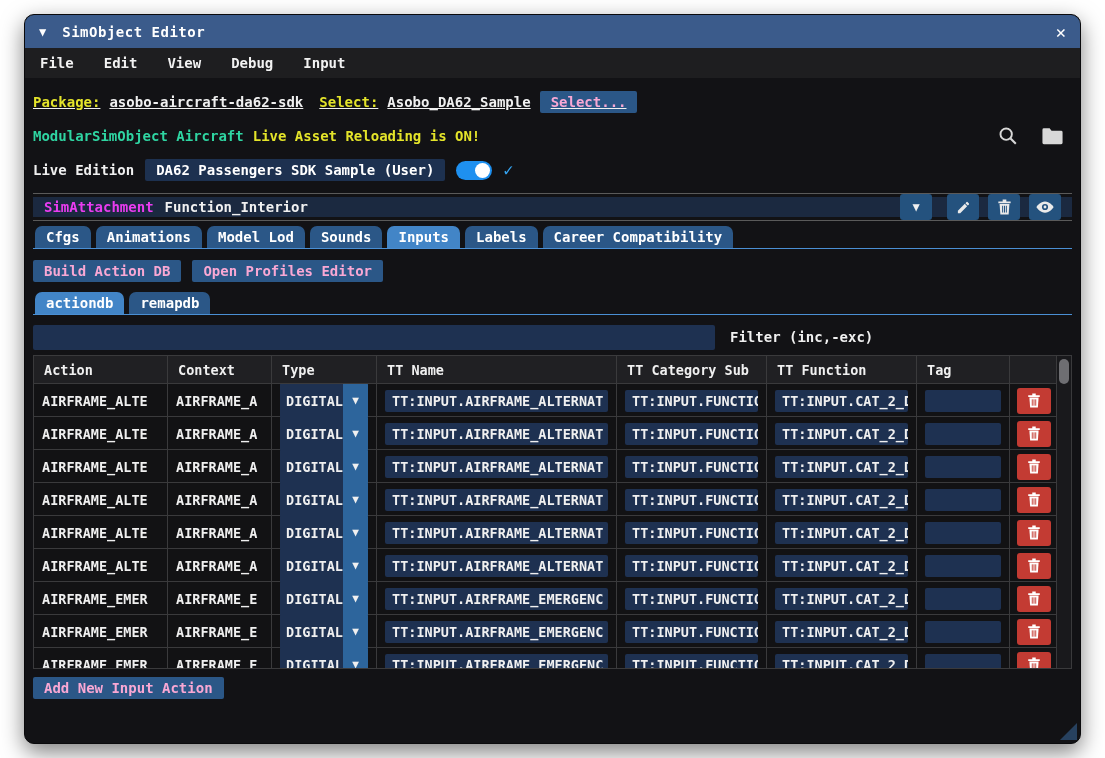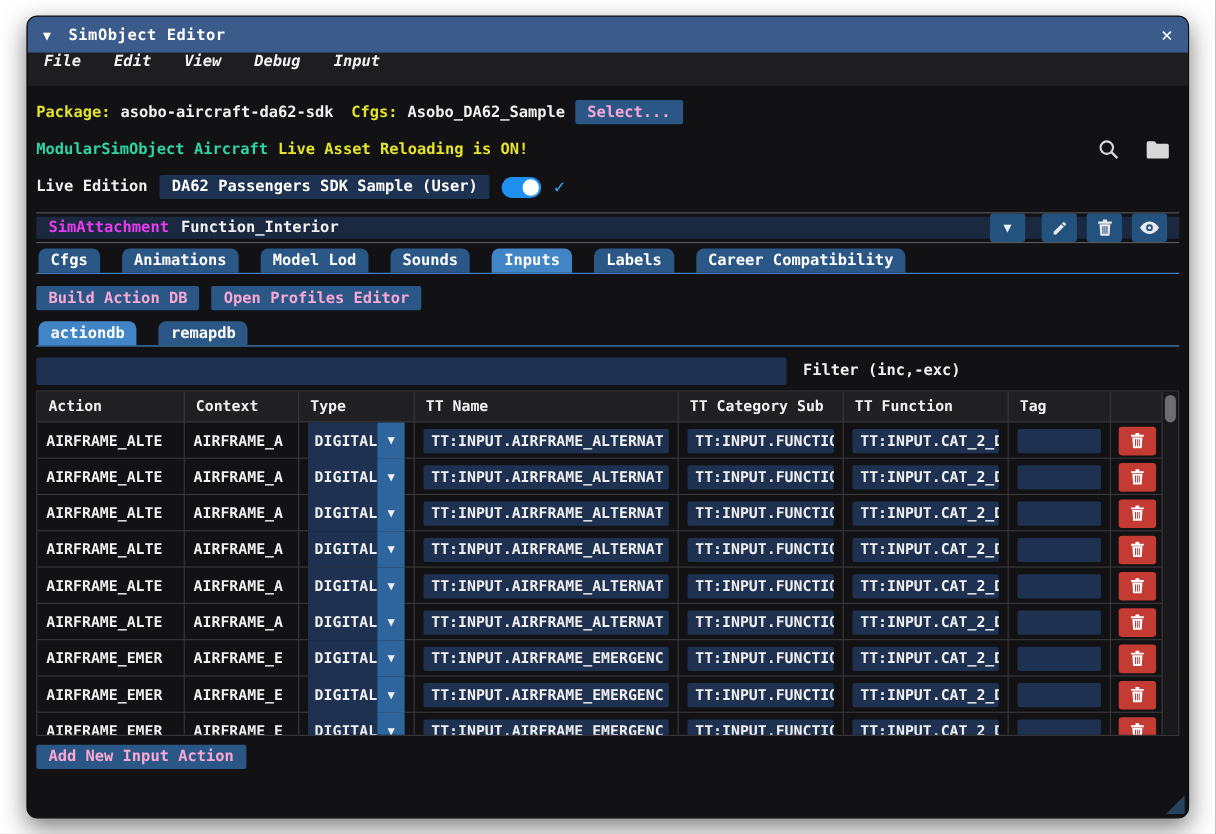--- a/index.html
+++ b/index.html
@@ -9,50 +9,50 @@
     background:#121215;border-radius:10px;overflow:hidden;
     box-shadow:0 8px 22px rgba(0,0,0,.5);border:1px solid #0a0a0c;
     display:flex;flex-direction:column;}
   
   .titlebar{height:33px;background:#3b5b8b;display:flex;align-items:center;
     padding:0 14px;color:#fff;flex:none;}
   .title-tri{font-size:12px;margin-right:16px;}
   .title-text{font-size:14px;font-weight:bold;letter-spacing:.5px;}
   .close-x{margin-left:auto;font-size:17px;cursor:pointer;}
   
-  .menubar{height:30px;background:#1e1e20;display:flex;
-    gap:30px;padding:0 15px;color:#f2f2f2;font-weight:bold;font-size:14px;flex:none;font-style:italic;}
+  .menubar{height:30px;background:#1e1e20;display:flex;align-items:center;
+    gap:30px;padding:0 15px;color:#f2f2f2;font-weight:bold;font-size:14px;flex:none;}
   .content{flex:1;padding:4px 8px 0 8px;display:flex;flex-direction:column;color:#f0f0f0;
     font-size:14px;font-weight:bold;position:relative;}
   .hrow{display:flex;align-items:center;}
   .yellow{color:#e4e42a;}
   .teal{color:#2fd5a2;}
   .magenta{color:#e93cf0;}
   .btn{background:#2b5787;color:#f9a8d4;padding:3px 11px;border-radius:2px;
     cursor:pointer;white-space:nowrap;}
   .chip{background:#1d3150;color:#fff;padding:3px 11px;border-radius:2px;}
-  .row-package{margin:7px 0 3px 0;height:26px;gap:9px;}
+  .row-package{margin:7px 0 3px 0;height:26px;gap:9px;text-decoration:underline;}
   .row-modular{margin:5px 0 3px 0;height:26px;gap:9px;}
   .icon-right{margin-left:auto;display:flex;gap:22px;align-items:center;padding-right:8px;}
   .icon-right svg{display:block;cursor:pointer;}
   .row-live{margin:4px 0 9px 0;height:28px;gap:11px;}
   .toggle{width:36px;height:19px;background:#1e90f0;border-radius:10px;
     position:relative;cursor:pointer;flex:none;}
   .toggle .knob{position:absolute;right:2px;top:2px;width:15px;height:15px;
     background:#fff;border-radius:50%;}
   .check{color:#35a3f0;font-size:17px;}
   .sep{border-top:1px solid #5a5a5a;margin:0;}
   .attach-bar{height:20px;background:#1b2940;margin:3px 0;display:flex;
     align-items:center;padding:0 11px;gap:11px;}
   .icon-btn{width:32px;height:26px;background:#24527e;border-radius:3px;
     display:flex;align-items:center;justify-content:center;cursor:pointer;flex:none;}
   .icon-btn.red{background:#c33b33;}
   .attach-btns{margin-left:auto;display:flex;gap:9px;align-items:center;}
   .attach-btns .first{margin-right:6px;}
-  .tabs{display:flex;gap:20px;margin-top:5px;border-bottom:1px solid #4a8fd4;
+  .tabs{display:flex;gap:5px;margin-top:5px;border-bottom:1px solid #4a8fd4;
     padding:0 2px;align-items:flex-end;}
   .tab{background:#2b5787;color:#fff;padding:3px 11px;border-radius:7px 7px 0 0;
     cursor:pointer;white-space:nowrap;}
   .tab.active{background:#4285c7;}
   .row-actions{margin:9px 0 2px 0;gap:11px;height:26px;}
   .subtabs{margin-top:6px;}
   .row-filter{margin:9px 0 5px 0;gap:15px;height:26px;}
   .filter-input{width:682px;height:25px;background:#1e3151;border:none;outline:none;
     border-radius:2px;color:#fff;font:inherit;padding:0 8px;}
   
@@ -98,21 +98,21 @@
     <span>View</span>
     <span>Debug</span>
     <span>Input</span>
   </div>
 
   <div class="content">
 
     <div class="hrow row-package">
       <span class="yellow">Package:</span>
       <span>asobo-aircraft-da62-sdk</span>
-      <span class="yellow" style="margin-left:7px">Cfgs:</span>
+      <span class="yellow" style="margin-left:7px">Select:</span>
       <span>Asobo_DA62_Sample</span>
       <span class="btn">Select...</span>
     </div>
 
     <div class="hrow row-modular">
       <span class="teal">ModularSimObject Aircraft</span>
       <span class="yellow">Live Asset Reloading is ON!</span>
       <div class="icon-right">
         <svg width="22" height="22" viewBox="0 0 24 24">
           <circle cx="10" cy="10" r="6.2" fill="none" stroke="#d8d8d8" stroke-width="2.1"></circle>

